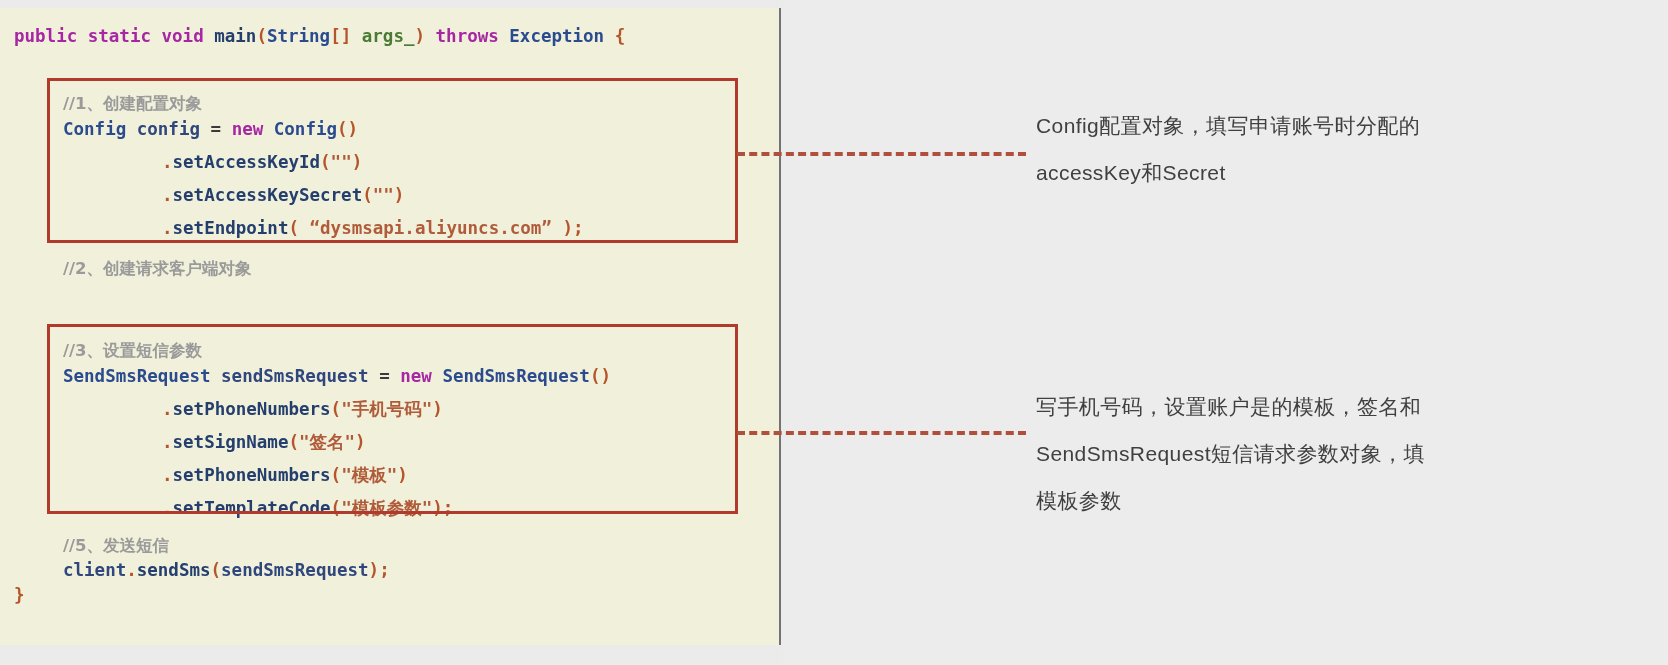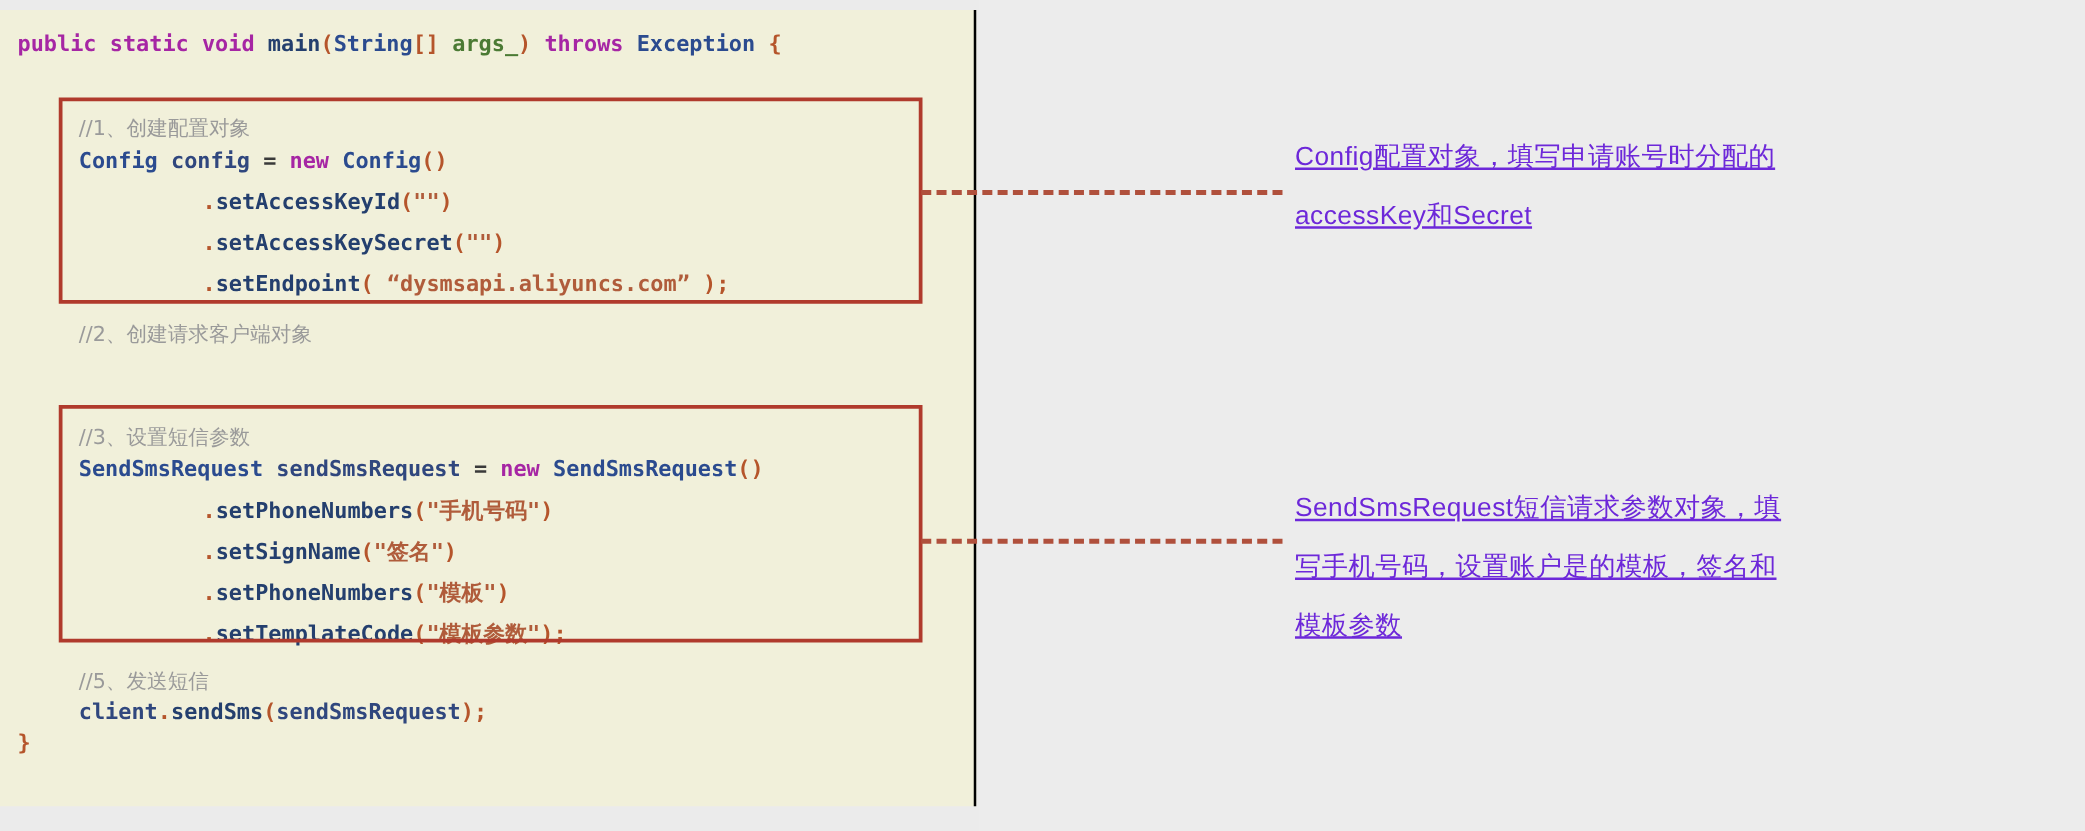--- a/index.html
+++ b/index.html
@@ -7,21 +7,21 @@
     width:1668px;height:665px;overflow:hidden;
     background:#ebebeb;
     font-family:"Liberation Sans","DejaVu Sans",sans-serif;
     position:relative;
   }
   
   #root{position:absolute;inset:0;}
   .code-panel{
     position:absolute;left:0;top:8px;width:781px;height:637px;
     background:#f1f0da;
-    border-right:2px solid #000000;
+    border-right:2px solid #737373;
     box-sizing:border-box;
   }
   .top-strip{position:absolute;left:0;top:0;width:781px;height:8px;background:#ebebeb;}
   .right-panel{position:absolute;left:783px;top:0;width:885px;height:665px;background:#ececec;}
 
   
   .code{
     position:absolute;left:0;top:0;right:0;bottom:0;
     font-family:"DejaVu Sans Mono","Liberation Mono",monospace;
     font-size:17.5px;
@@ -33,21 +33,21 @@
   .ind1{padding-left:49px;}
   .ind2{padding-left:148px;}
 
   
   .kw      {color:#a626a4;}      
   .type    {color:#2b4b8f;}      
   .ident   {color:#30477e;}      
   .meth    {color:#243f6e;}      
   .punc    {color:#b5552b;}      
   .str     {color:#b05c3b;}      
-  .cmt     {color:#9a9a9a;font-weight:normal;font-family:"DejaVu Sans","Liberation Sans",sans-serif;font-size:16.5px;}
+  .cmt     {color:#9a9a9a;font-weight:bold;font-family:"DejaVu Sans","Liberation Sans",sans-serif;font-size:16.5px;}
   .op      {color:#3a3a3a;}
   .green   {color:#4b7a34;}
 
   
   .hl-box{
     position:absolute;
     border:3px solid #b03a2c;
     box-sizing:border-box;
     background:transparent;
     pointer-events:none;
@@ -59,26 +59,25 @@
   .dash{
     position:absolute;height:0;
     border-top:4px dashed #b0503c;
   }
   #dash1{left:737px;top:152px;width:289px;}
   #dash2{left:737px;top:431px;width:289px;}
 
   
   .anno{
     position:absolute;
-    color:#6d28d9;
+    color:#404040;
     font-size:21px;
     line-height:47px;
     letter-spacing:.4px;
     font-family:"Liberation Sans","DejaVu Sans",sans-serif;
-    text-decoration:underline;
   }
   #anno1{left:1036px;top:102px;width:520px;}
   #anno2{left:1036px;top:383px;width:520px;}
   .anno div{white-space:nowrap;}
 </style>
 </head>
 <body>
 
 <div id="root">
 
@@ -129,18 +128,18 @@
 
   <div class="dash" id="dash1"></div>
   <div class="dash" id="dash2"></div>
 
   <div class="anno" id="anno1">
     <div>Config配置对象，填写申请账号时分配的</div>
     <div>accessKey和Secret</div>
   </div>
 
   <div class="anno" id="anno2">
+    <div>写手机号码，设置账户是的模板，签名和</div>
     <div>SendSmsRequest短信请求参数对象，填</div>
-    <div>写手机号码，设置账户是的模板，签名和</div>
     <div>模板参数</div>
   </div>
 
 </div>
 
 </body></html>

